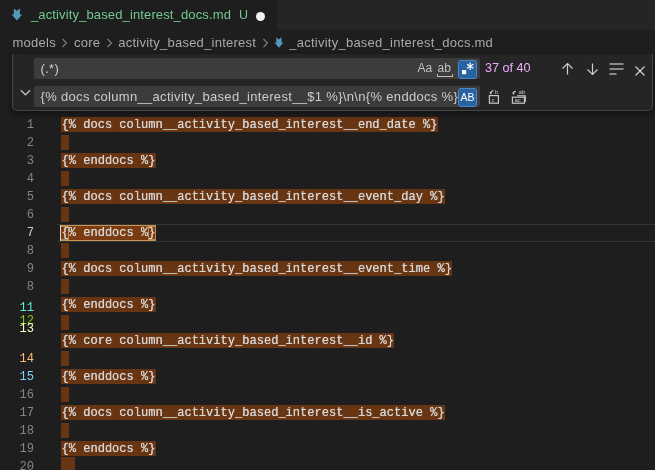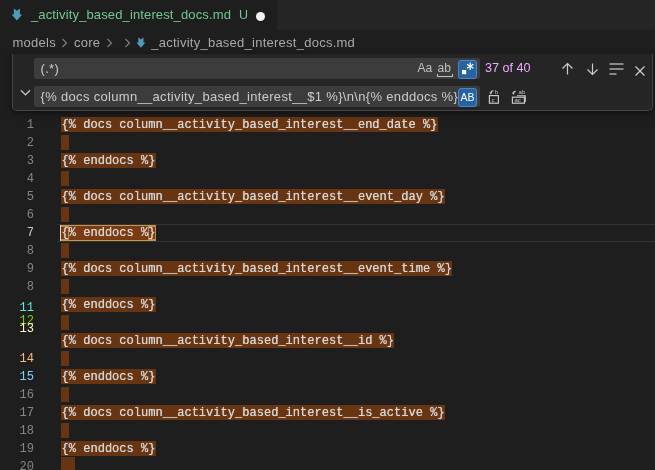--- a/index.html
+++ b/index.html
@@ -38,20 +38,21 @@
       <svg width="7" height="10" viewBox="0 0 7 10">
         <path d="M1.5 1 L5.5 5 L1.5 9" stroke="#7e7e7e" stroke-width="1.2" fill="none"></path>
       </svg>
     </span>
     <span>core</span>
     <span class="sep">
       <svg width="7" height="10" viewBox="0 0 7 10">
         <path d="M1.5 1 L5.5 5 L1.5 9" stroke="#7e7e7e" stroke-width="1.2" fill="none"></path>
       </svg>
     </span>
+    <span>activity_based_interest</span>
     <span class="sep">
       <svg width="7" height="10" viewBox="0 0 7 10">
         <path d="M1.5 1 L5.5 5 L1.5 9" stroke="#7e7e7e" stroke-width="1.2" fill="none"></path>
       </svg>
     </span>
     <span style="display:flex;align-items:center;margin-right:5px">
       <svg width="10" height="11" viewBox="0 0 10 12">
         <path d="M2.1 0.4 L4.9 2.6 L7.7 0.4 L7.7 6.1 L9.8 6.1 L4.9 11.6 L0 6.1 L2.1 6.1 Z" fill="#519aba"></path>
       </svg>
     </span>
@@ -102,21 +103,21 @@
     <div class="brk" style="left:-1px"></div>
     <div class="brk" style="right:-1px"></div>
   </div>
 <div style="position:absolute;left:60px;top:225px;width:1.2px;height:16px;background:#d8d8d8;z-index:4"></div>
 <div class="ln" style="top:115.5px">{% docs column__activity_based_interest__end_date %}</div>
 <div class="ln" style="top:151.5px">{% enddocs %}</div>
 <div class="ln" style="top:187.5px">{% docs column__activity_based_interest__event_day %}</div>
 <div class="ln" style="top:223.5px">{% enddocs %}</div>
 <div class="ln" style="top:259.5px">{% docs column__activity_based_interest__event_time %}</div>
 <div class="ln" style="top:295.5px">{% enddocs %}</div>
-<div class="ln" style="top:331.5px">{% docs column__activity_based_interest__id %}</div>
+<div class="ln" style="top:331.5px">{% core column__activity_based_interest__id %}</div>
 <div class="ln" style="top:367.5px">{% enddocs %}</div>
 <div class="ln" style="top:403.5px">{% docs column__activity_based_interest__is_active %}</div>
 <div class="ln" style="top:439.5px">{% enddocs %}</div>
 <div id="widget">
 <div class="abs" style="left:7px;top:28.5px"><svg width="11" height="7" viewBox="0 0 12 7">
         <path d="M1 1 L6 6 L11 1" stroke="#c5c5c5" stroke-width="1.3" fill="none"></path>
       </svg></div>
 <div class="inp" style="top:4px">(.*)</div>
 <div class="tog" style="left:405px;top:0;height:29.5px;line-height:29.5px">Aa</div>
 <div class="tog" style="left:425px;top:0;height:29.5px;line-height:29.5px">ab</div>

